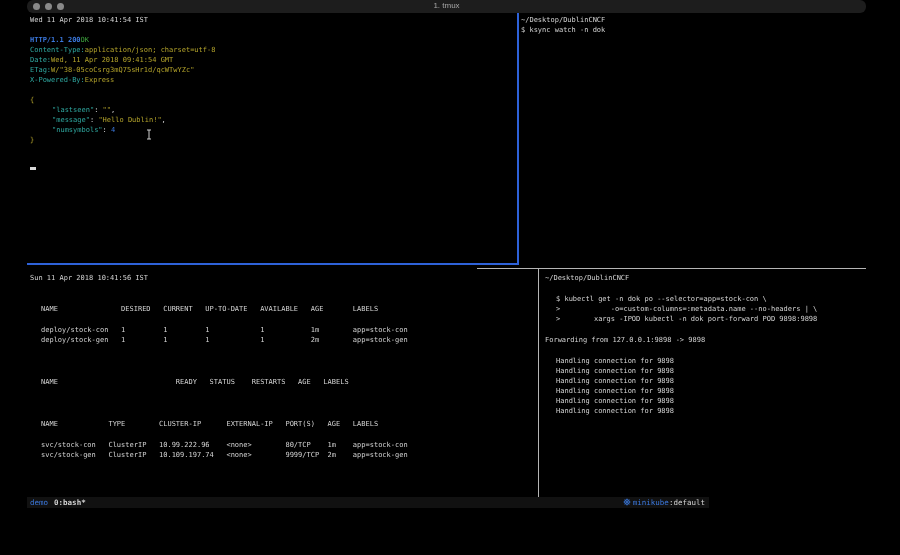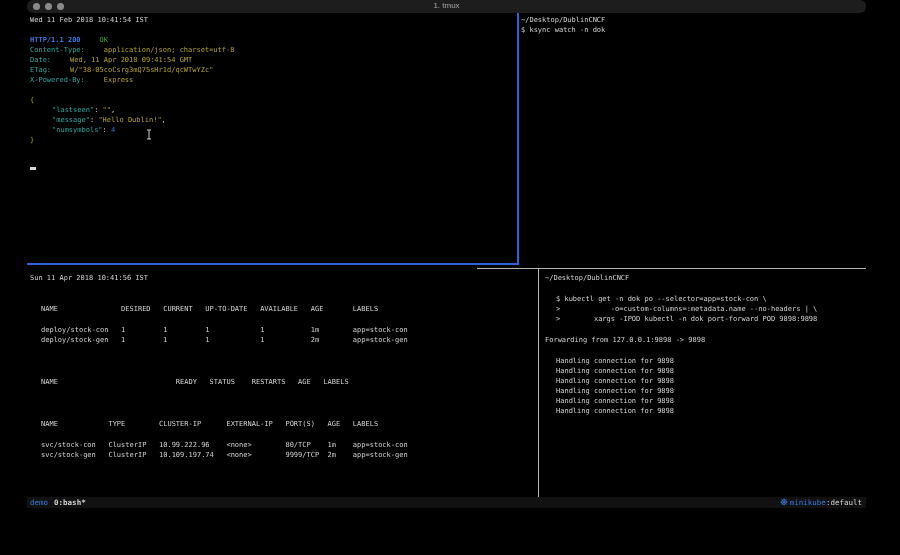--- a/index.html
+++ b/index.html
@@ -17,32 +17,32 @@
   .pane{position:absolute;}
   .line{white-space:pre;font-size:7px;line-height:10px;color:#d4d4d4;}
   .blank{height:10px;}
   .tbl{margin:11px;white-space:pre;font-family:inherit;font-size:7px;line-height:10px;color:#d4d4d4;}
   .w{color:#d4d4d4}
   .bl{color:var(--blue,#3b78dd)}
   .tl{color:var(--teal,#2fa8a0)}
   .yl{color:var(--yellow,#b3a32b)}
   .gr{color:var(--green,#3fa93f)}
   .b{font-weight:bold}
-  .sp{margin-left:19px}
+  .sp{margin-left:0}
   .ind{padding-left:22px}
   
   .div-v-blue{position:absolute;left:490px;top:0;width:2px;height:252px;background:var(--divider_blue,#2e62d9);}
   .div-h-blue{position:absolute;left:0;top:250px;width:492px;height:2px;background:var(--divider_blue,#2e62d9);}
   .div-h-gray{position:absolute;left:450px;top:255px;width:389px;height:1px;background:var(--divider_gray,#b5b5b5);}
   .div-v-gray{position:absolute;left:511px;top:256px;width:1px;height:228px;background:var(--divider_gray,#b5b5b5);}
   
   .block-cursor{position:absolute;left:0;top:152px;width:6px;height:3px;background:#d8d8d8;}
   .ibeam{position:absolute;left:116px;top:110px;}
   
-  .statusbar{position:absolute;left:0;top:497px;width:839px;height:11px;background:#111;
+  .statusbar{position:absolute;left:0;top:497px;width:682px;height:11px;background:#111;
              font-size:7.5px;line-height:11px;}
   .sb-left{position:absolute;left:3px;top:0;}
   .sb-right{position:absolute;right:4px;top:0;}
   .sbtab{margin-left:6px;}
   .helm{vertical-align:-1px;margin-right:2px;}
 </style>
 </head>
 <body>
 
 <div id="screen">
@@ -51,21 +51,21 @@
     <div class="titlebar">
       <span class="tl-dot d1"></span>
       <span class="tl-dot d2"></span>
       <span class="tl-dot d3"></span>
       <div class="title">1. tmux</div>
     </div>
 
     <div class="content">
 
       <div class="pane" style="left:3px;top:2px;width:485px;">
-        <div class="line w">Wed 11 Feb 2018 10:41:54 IST</div>
+        <div class="line w">Wed 11 Apr 2018 10:41:54 IST</div>
         <div class="blank"></div>
         <div class="line"><span class="bl b">HTTP/1.1 200</span><span class="gr sp">OK</span></div>
         <div class="line"><span class="tl">Content-Type:</span><span class="yl sp">application/json; charset=utf-8</span></div>
         <div class="line"><span class="tl">Date:</span><span class="yl sp">Wed, 11 Apr 2018 09:41:54 GMT</span></div>
         <div class="line"><span class="tl">ETag:</span><span class="yl sp">W/"38-05coCsrg3mQ75sHr1d/qcWTwYZc"</span></div>
         <div class="line"><span class="tl">X-Powered-By:</span><span class="yl sp">Express</span></div>
         <div class="blank"></div>
         <div class="line yl">{</div>
         <div class="line ind"><span class="tl">"lastseen"</span><span class="w">: </span><span class="yl">""</span><span class="w">,</span></div>
         <div class="line ind"><span class="tl">"message"</span><span class="w">: </span><span class="yl">"Hello Dublin!"</span><span class="w">,</span></div>

